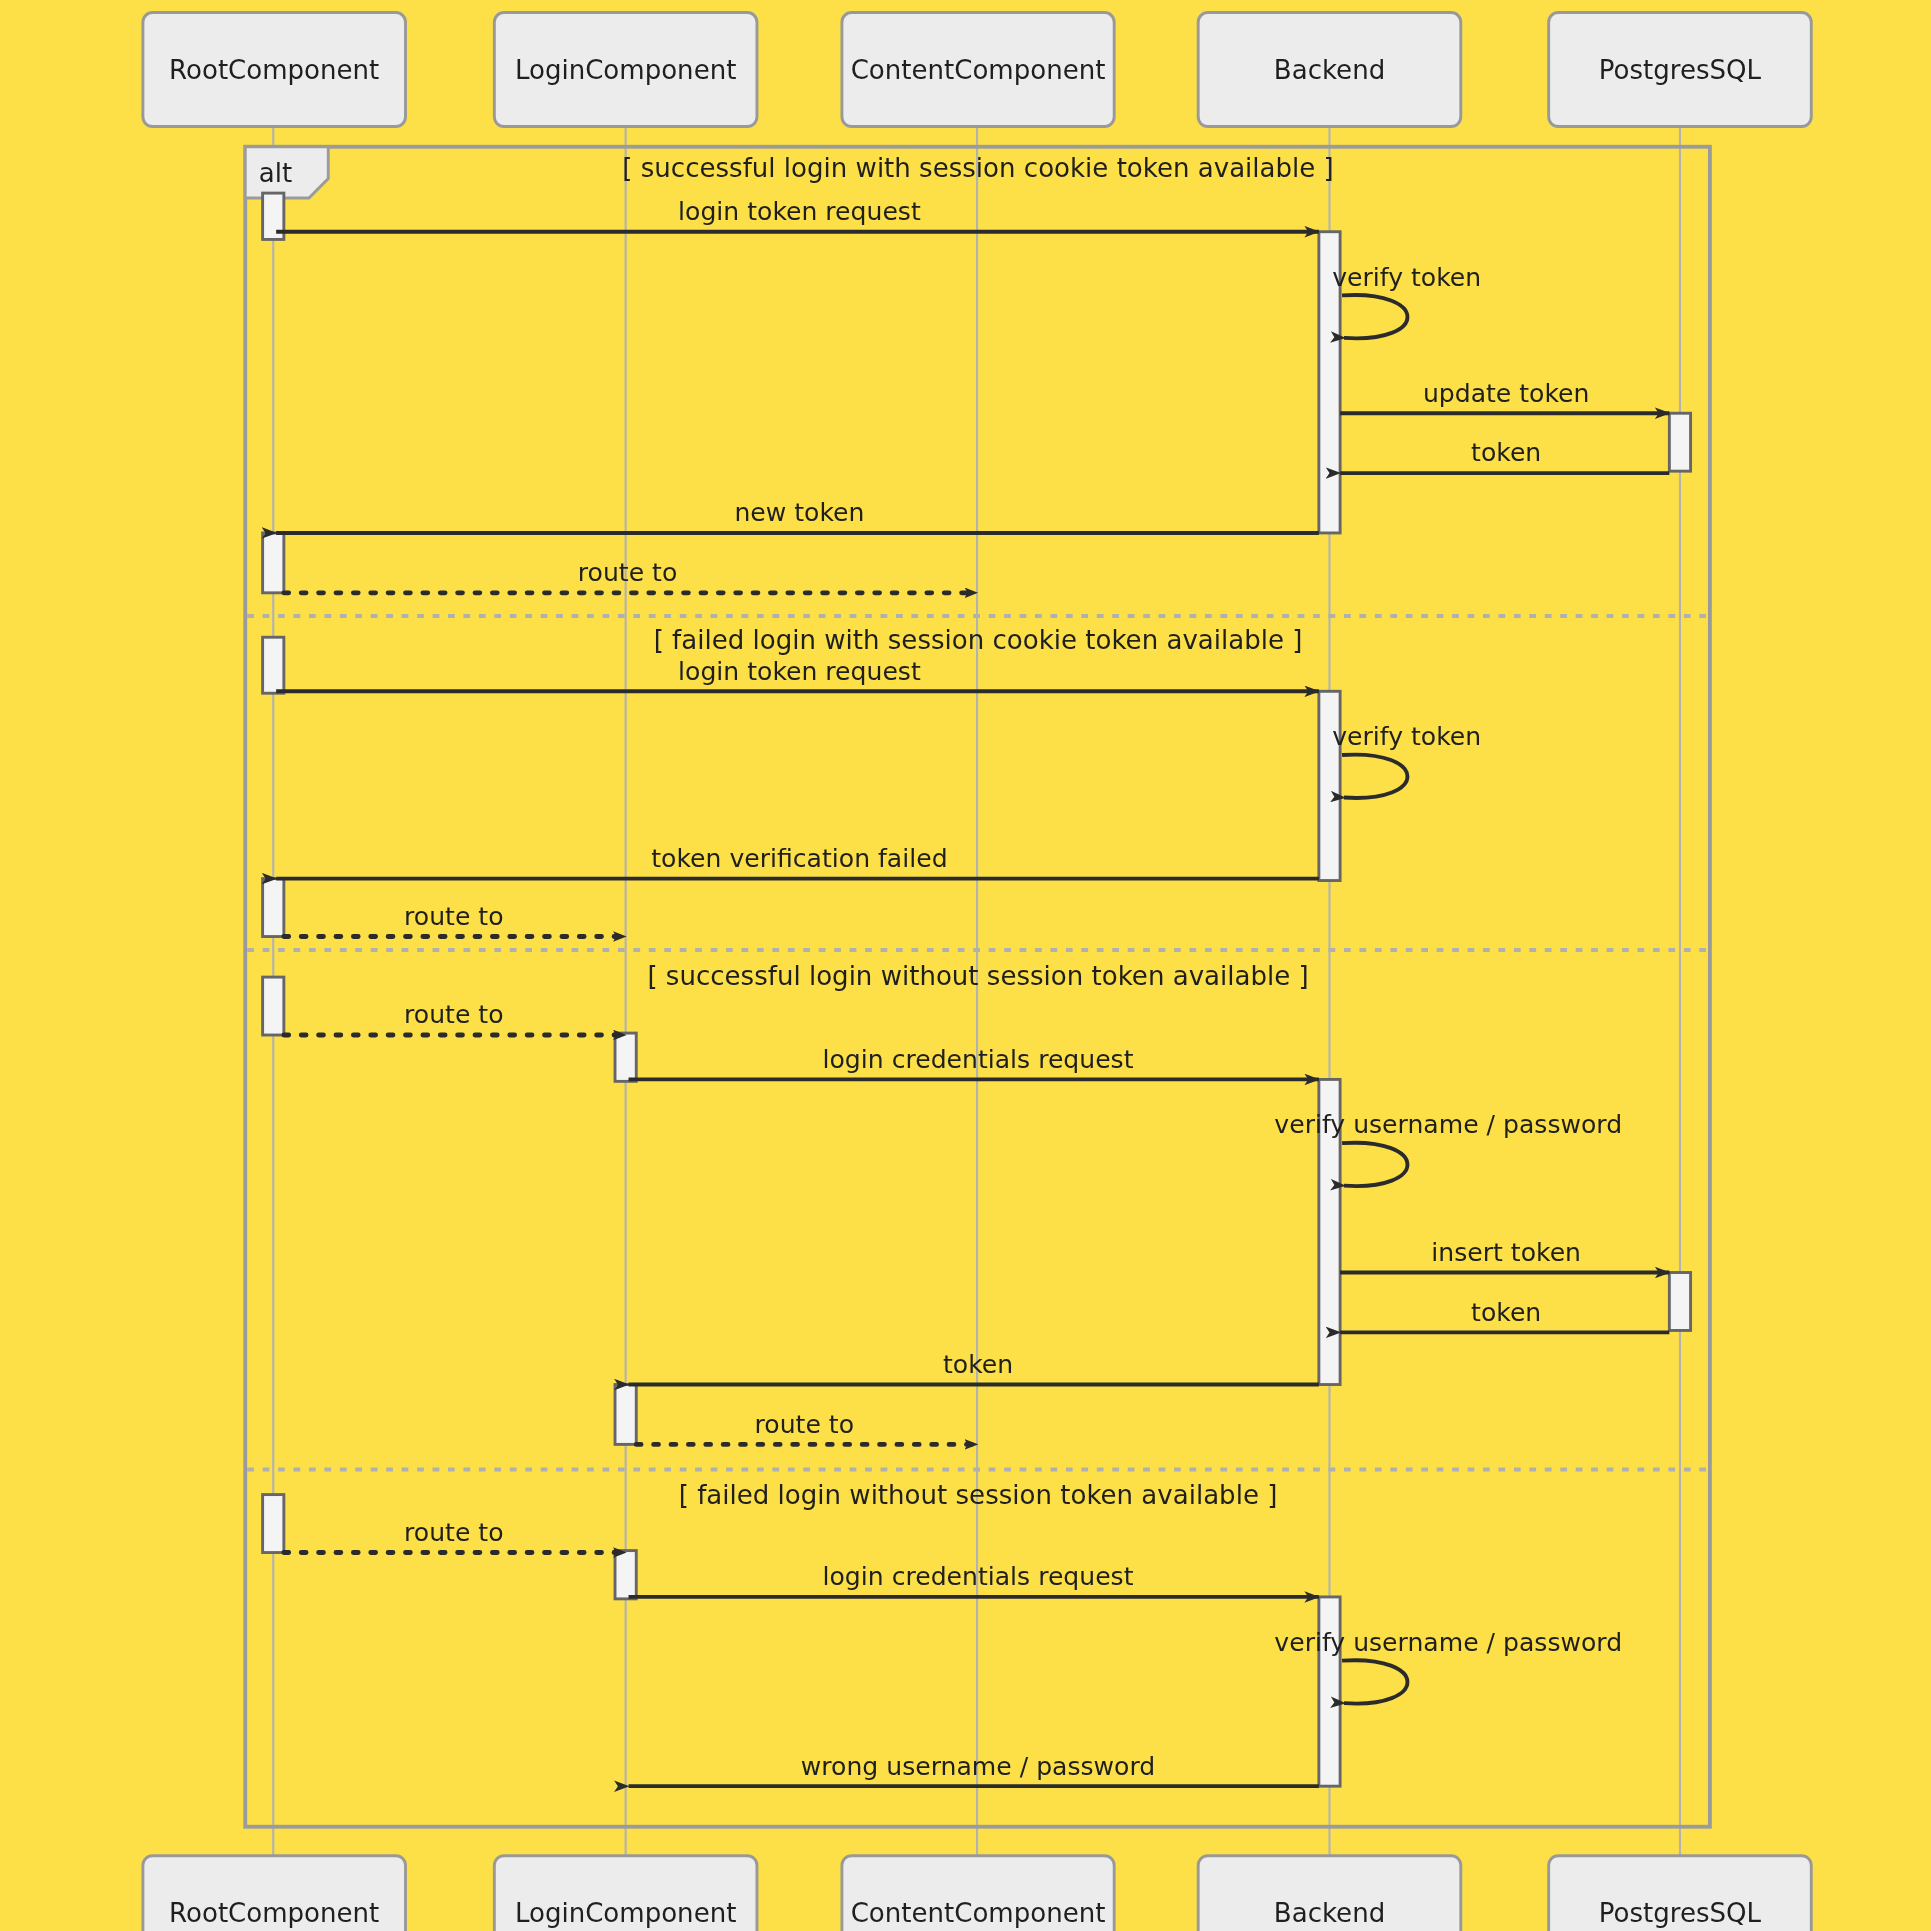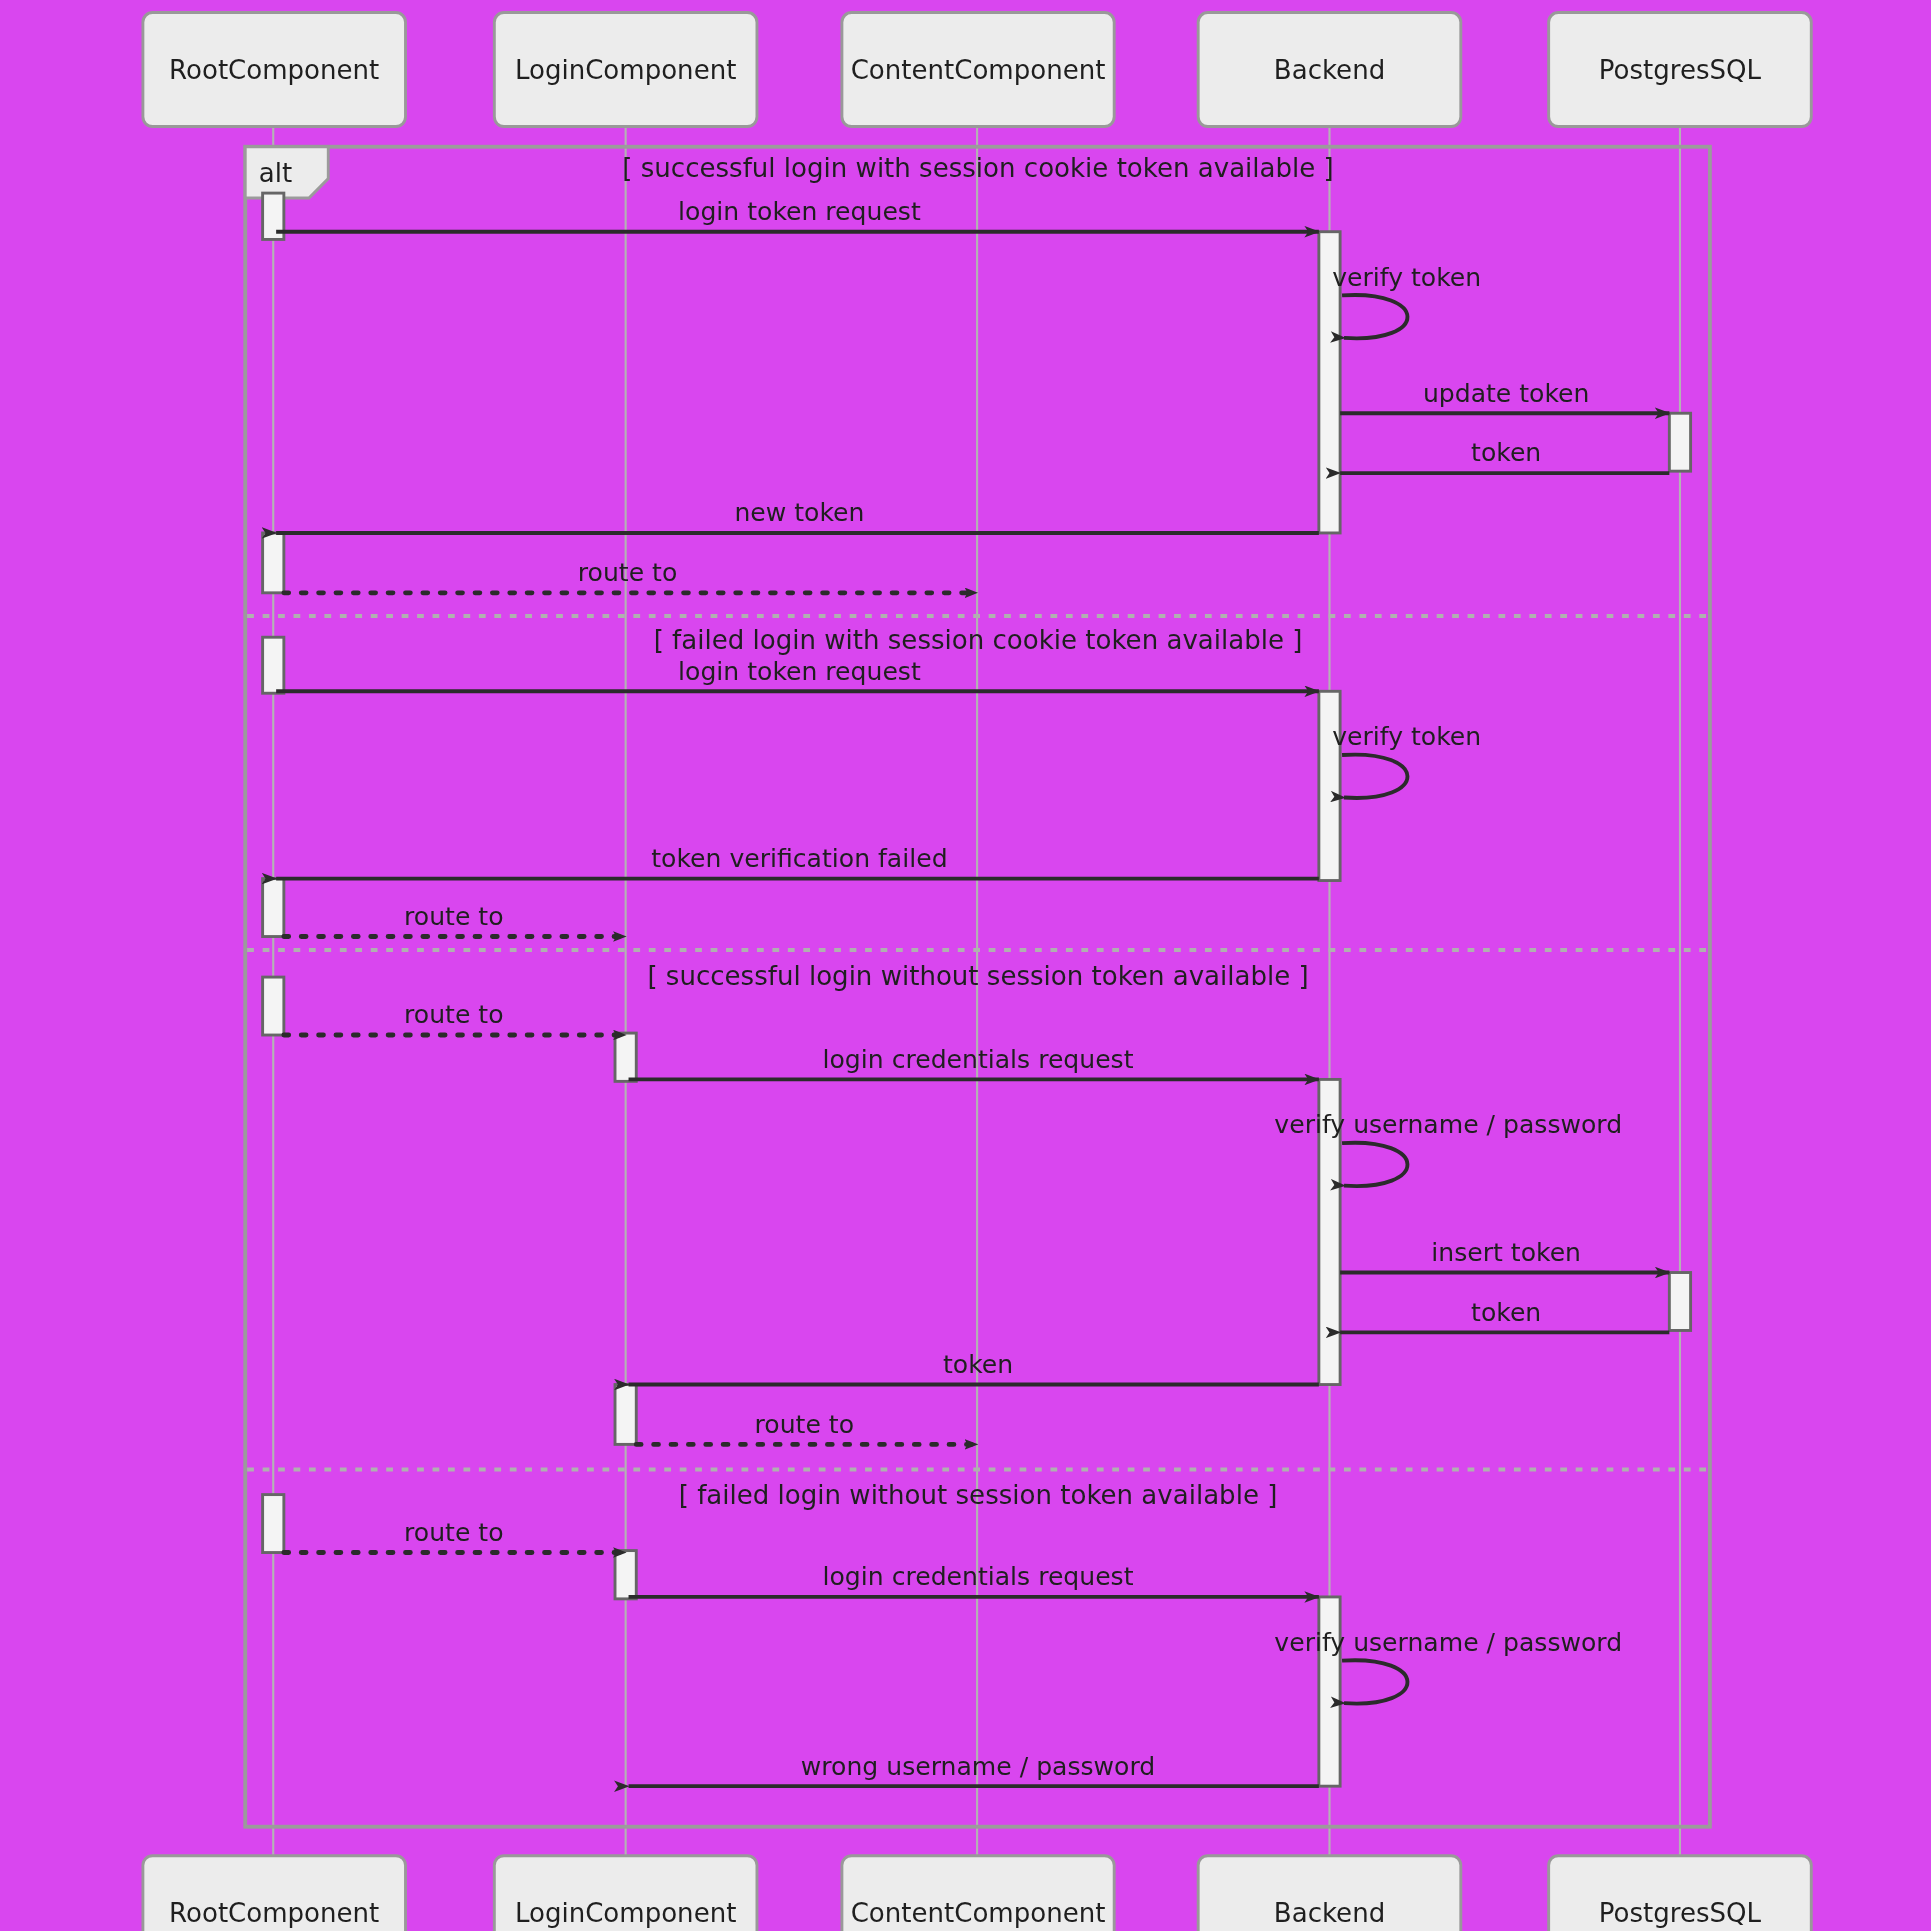--- a/index.html
+++ b/index.html
@@ -1,21 +1,21 @@
 <!DOCTYPE html>
 <html><head>
 <meta charset="utf-8">
 <style>
   html,body{margin:0;padding:0;background:#ffffff;}
   body{
     width:1931px;height:1931px;
     font-family:"DejaVu Sans", sans-serif;
     -webkit-font-smoothing:antialiased;
   }
-  #stage{position:relative;width:1931px;height:1931px;overflow:hidden;background:#d946ef;}
+  #stage{position:relative;width:1931px;height:1931px;overflow:hidden;background:#fde047;}
   svg{display:block;}
   .part-label{
     font-family:"DejaVu Sans", sans-serif;
     font-size:27px;
     fill:#1f1f1f;
     text-anchor:middle;
     dominant-baseline:middle;
   }
   .msg-label{
     font-family:"DejaVu Sans", sans-serif;

